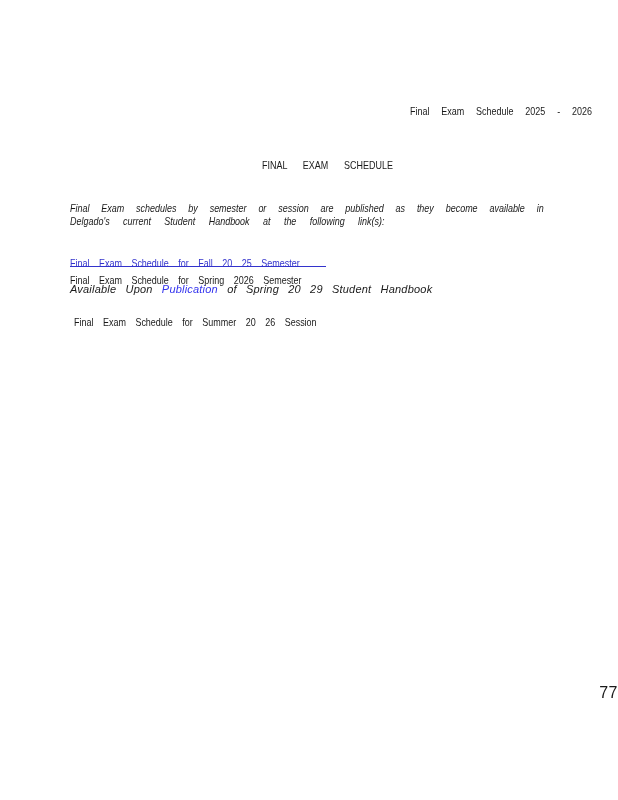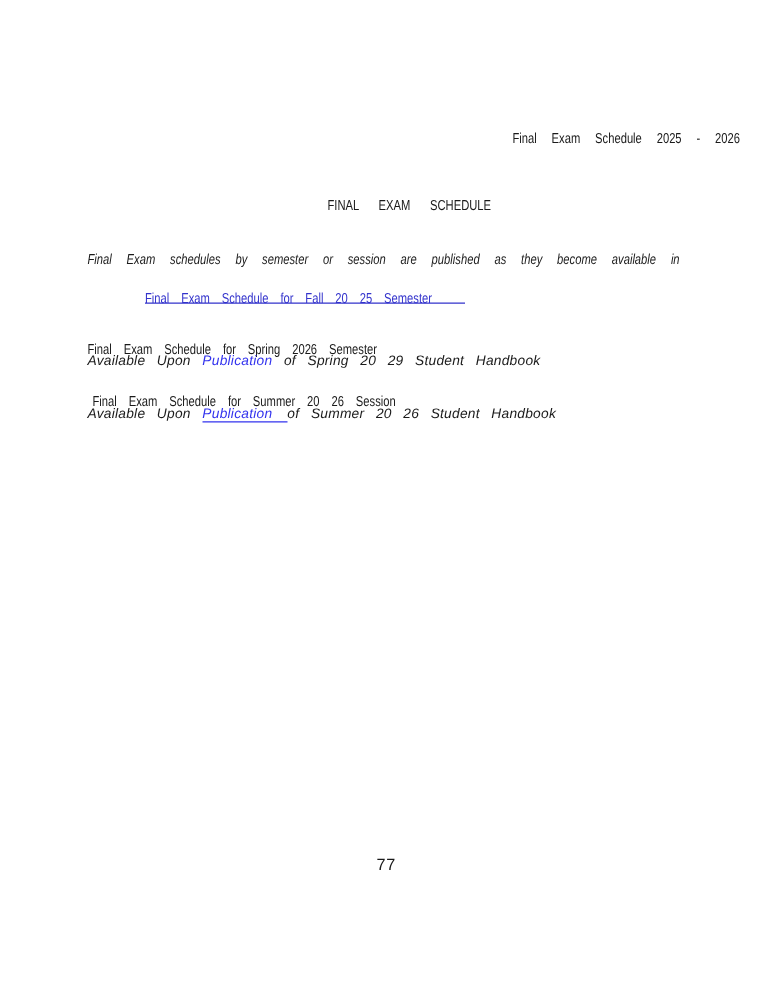--- a/index.html
+++ b/index.html
@@ -50,56 +50,56 @@
   }
 
   .pub-underlined {
     border-bottom: 1.2px solid var(--publication-blue, #3333ee);
     padding-right: 12px;
     cursor: pointer;
   }
   .pub-plain { cursor: pointer; }
 
   .pagenum {
-    font-size: 13px;
+    font-size: 16px;
     left: 0; right: 0;
-    text-align: center;
+    text-align: right;
     letter-spacing: 0.5px;
   }
 </style>
 </head>
 <body>
 
 <div class="page">
 
   <div class="abs" style="top:101px; left:410px;">
     <span class="cond ws-header">Final Exam Schedule 2025 - 2026</span>
   </div>
 
   <div class="abs" style="top:155px; left:262px;">
     <span class="cond ws-title">FINAL EXAM SCHEDULE</span>
   </div>
 
   <div class="abs" style="top:198px; left:70px;">
     <span class="cond it ws-intro1">Final Exam schedules by semester or session are published as they become available in</span>
   </div>
+  <div class="abs" style="top:211px; left:70px;">
+    <span class="cond it ws-intro2">Delgado's current Student Handbook at the following link(s):</span>
+  </div>
 
-  <div class="abs" style="top:229px; left:70px;margin-left:46px;">
+  <div class="abs" style="top:253px; left:70px;">
     <span class="fall-underline"><span class="cond ws-row link-blue">Final Exam Schedule for Fall 20 25 Semester</span></span>
   </div>
 
   <div class="abs" style="top:270px; left:70px;">
     <span class="cond ws-row">Final Exam Schedule for Spring 2026 Semester</span>
   </div>
   <div class="abs availline" style="top:283px; left:70px;">
     <span>Available Upon</span> <span class="pub-blue pub-plain">Publication</span> <span>of Spring 20 29 Student Handbook</span>
   </div>
 
   <div class="abs" style="top:312px; left:74px;">
     <span class="cond ws-row">Final Exam Schedule for Summer 20 26 Session</span>
   </div>
-  <div class="abs availline" style="top:325px; left:70px;">
-    <span>Available Upon</span> <span class="pub-blue pub-underlined">Publication</span><span>of Summer 20 26 Student Handbook</span>
-  </div>
 
   <div class="abs pagenum" style="top:684px;">77</div>
 
 </div>
 
 </body></html>

